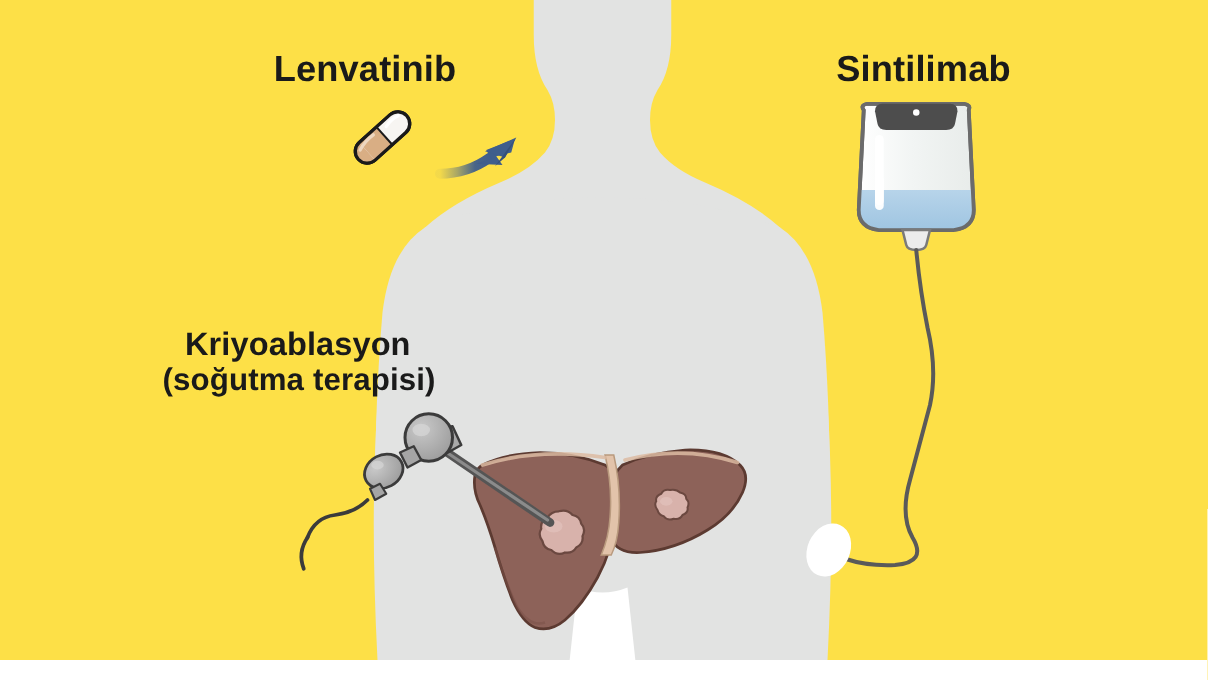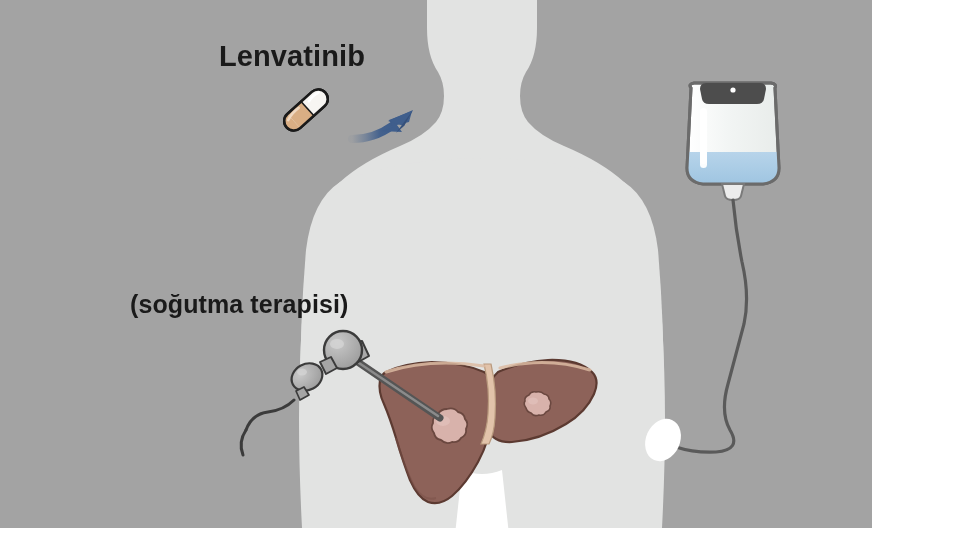--- a/index.html
+++ b/index.html
@@ -8,23 +8,23 @@
     background: #ffffff;
   }
   body {
     width: 966px;
     height: 544px;
     overflow: hidden;
     font-family: "Liberation Sans", sans-serif;
   }
   #stage {
     position: relative;
-    width: 872px;
+    width: 966px;
     height: 544px;
-    background: #a3a3a3;
+    background: #fde047;
   }
   #figure-svg {
     position: absolute;
     top: 0;
     left: 0;
     width: 966px;
     height: 544px;
   }
   .label {
     position: absolute;
@@ -257,17 +257,19 @@
              Q720,412 730,430
              Q742,450 716,452
              Q694,453 676,447" fill="none" stroke="#5a5a5a" stroke-width="3.2" stroke-linecap="round"></path>
 
     <ellipse cx="663" cy="440" rx="17" ry="22" transform="rotate(24 663 440)" fill="#ffffff"></ellipse>
 
   </svg>
 
   <div class="label label-bold" id="label-lenvatinib">Lenvatinib</div>
 
-
+  <div class="label label-bold" id="label-sintilimab">Sintilimab</div>
+
+  <div class="label label-bold" id="label-cryo-main">Kriyoablasyon</div>
 
   <div class="label" id="label-cryo-sub">(soğutma terapisi)</div>
 
 </div>
 
 </body></html>

